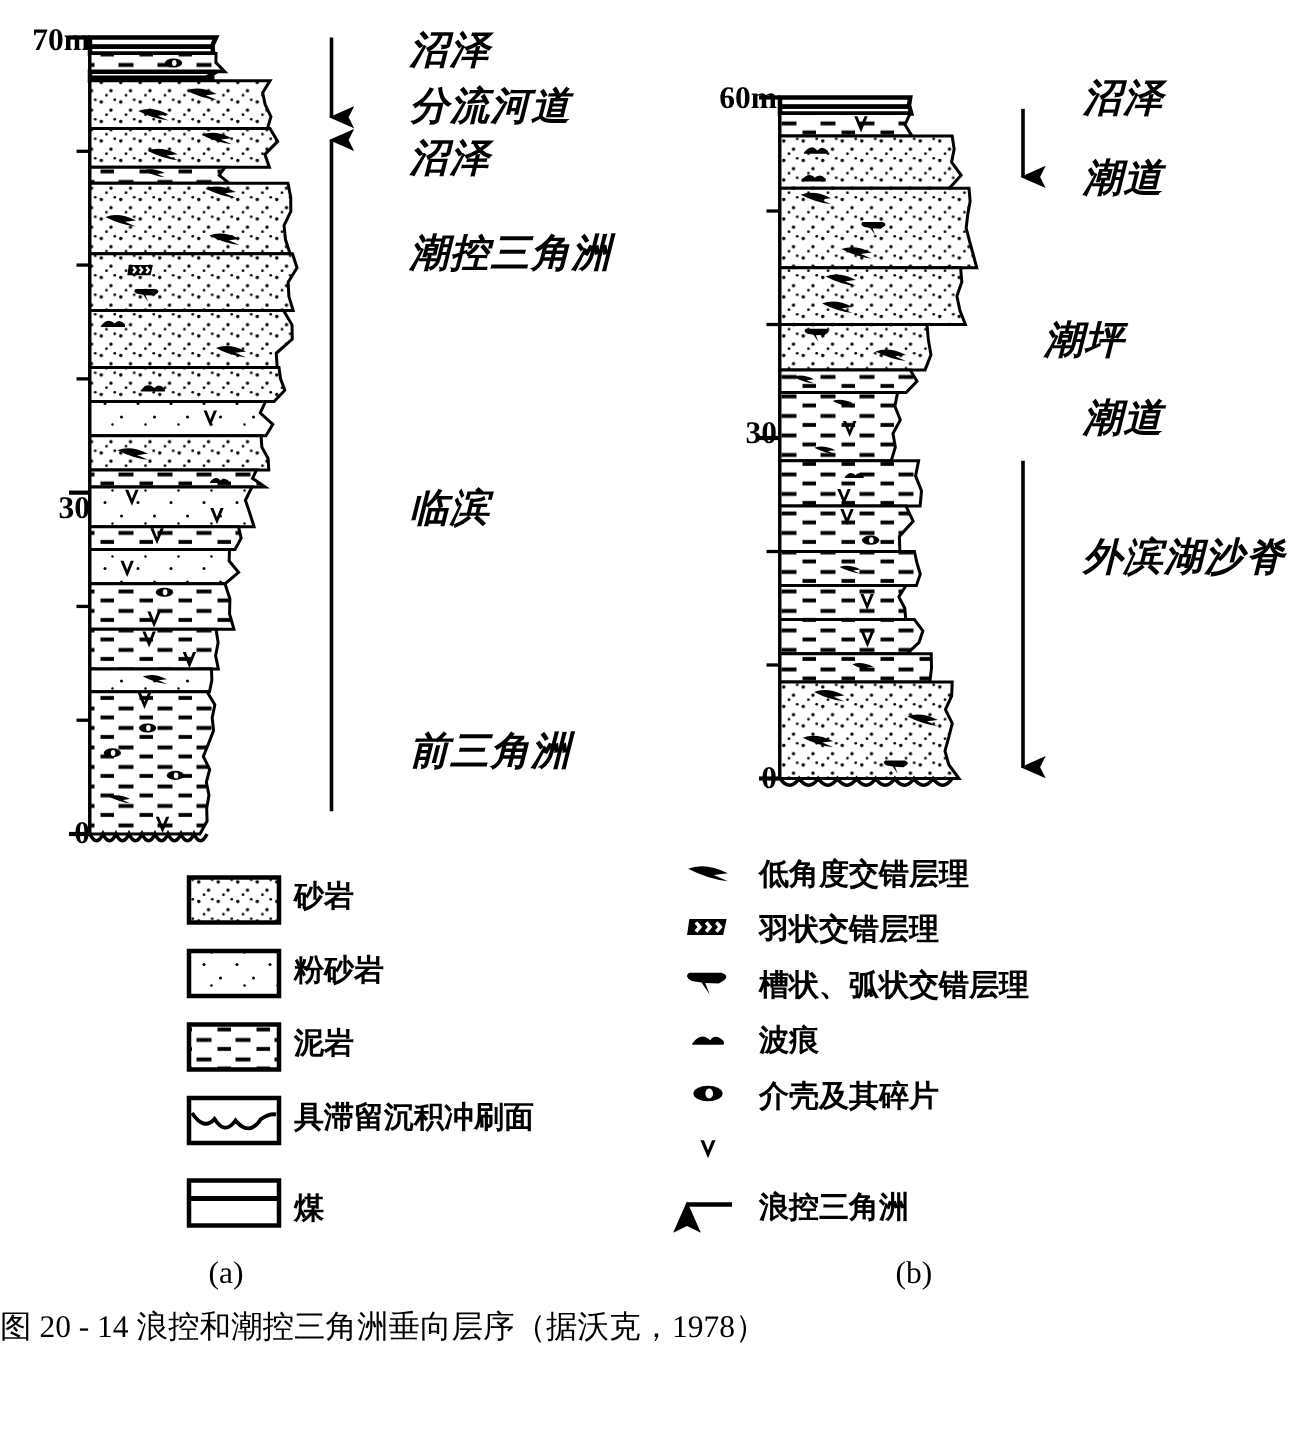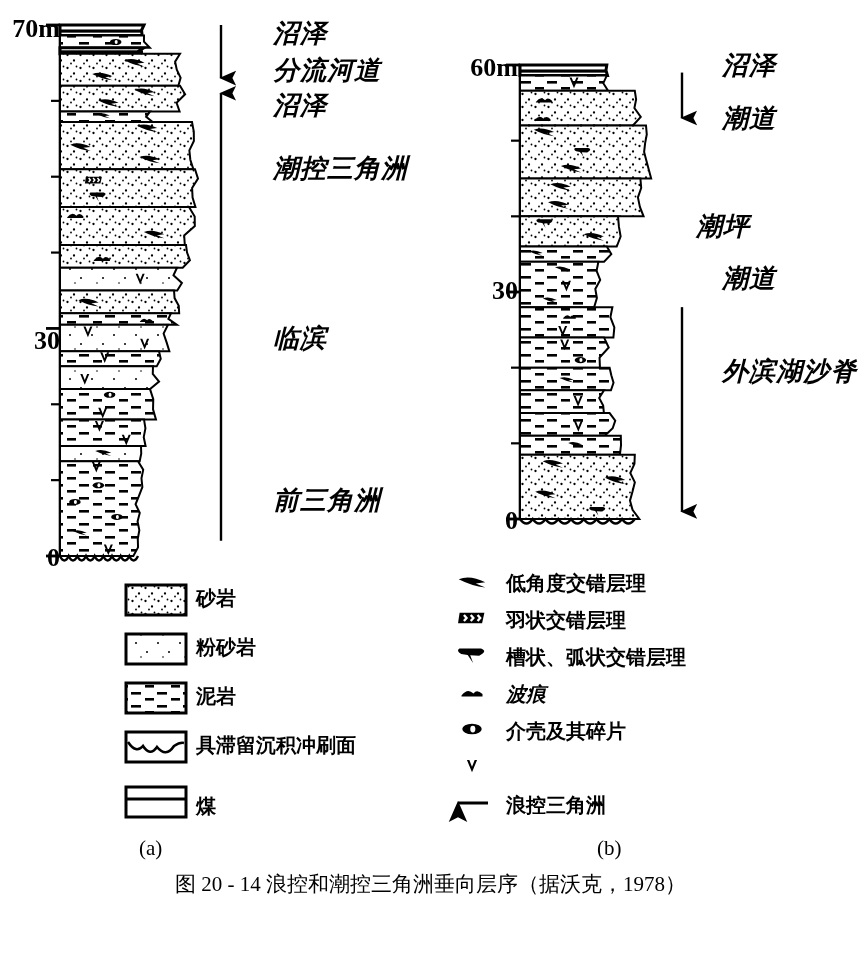--- a/index.html
+++ b/index.html
@@ -18,21 +18,21 @@
   #figure {
     position: absolute;
     left: 0; top: 0;
     width: 861px;
     height: 959px;
   }
   .axis-label {
     position: absolute;
     font-family: "Liberation Serif", "DejaVu Serif", serif;
     font-weight: bold;
-    font-size: 26px;
+    font-size: 21px;
     text-align: right;
     white-space: nowrap;
     line-height: 1;
   }
   .facies-label {
     position: absolute;
     font-family: "Liberation Sans", "DejaVu Sans", sans-serif;
     font-weight: bold;
     font-size: 26px;
     white-space: nowrap;
@@ -54,21 +54,21 @@
     font-size: 21px;
     white-space: nowrap;
     line-height: 1;
   }
   .caption {
     position: absolute;
     font-family: "Liberation Sans", "DejaVu Sans", sans-serif;
     font-size: 21px;
     white-space: nowrap;
     line-height: 1;
-    text-align: center;
+    text-align: left;
     width: 100%;
     left: 0;
   }
   .caption.serif {
     font-family: "Liberation Serif", "DejaVu Serif", serif;
   }
   .svg-layer {
     position: absolute;
     left: 0; top: 0;
     width: 861px;
@@ -407,21 +407,21 @@
 
   <div class="legend-label" style="left:196px; top:588px;">砂岩</div>
   <div class="legend-label" style="left:196px; top:637px;">粉砂岩</div>
   <div class="legend-label" style="left:196px; top:686px;">泥岩</div>
   <div class="legend-label" style="left:196px; top:735px;">具滞留沉积冲刷面</div>
   <div class="legend-label" style="left:196px; top:796px;">煤</div>
 
   <div class="legend-label" style="left:506px; top:573px;">低角度交错层理</div>
   <div class="legend-label" style="left:506px; top:610px;">羽状交错层理</div>
   <div class="legend-label" style="left:506px; top:647px;">槽状、弧状交错层理</div>
-  <div class="legend-label" style="left:506px; top:684px;font-style:italic;">波痕</div>
+  <div class="legend-label" style="left:506px; top:684px;">波痕</div>
   <div class="legend-label" style="left:506px; top:721px;">介壳及其碎片</div>
   <div class="legend-label" style="left:506px; top:795px;">浪控三角洲</div>
 
   <div class="panel-tag" style="left:139px; top:838px;">(a)</div>
   <div class="panel-tag" style="left:597px; top:838px;">(b)</div>
 
   <div class="caption serif" style="top:874px;">图 20 - 14    浪控和潮控三角洲垂向层序（据沃克，1978）</div>
 
 </div>
 

